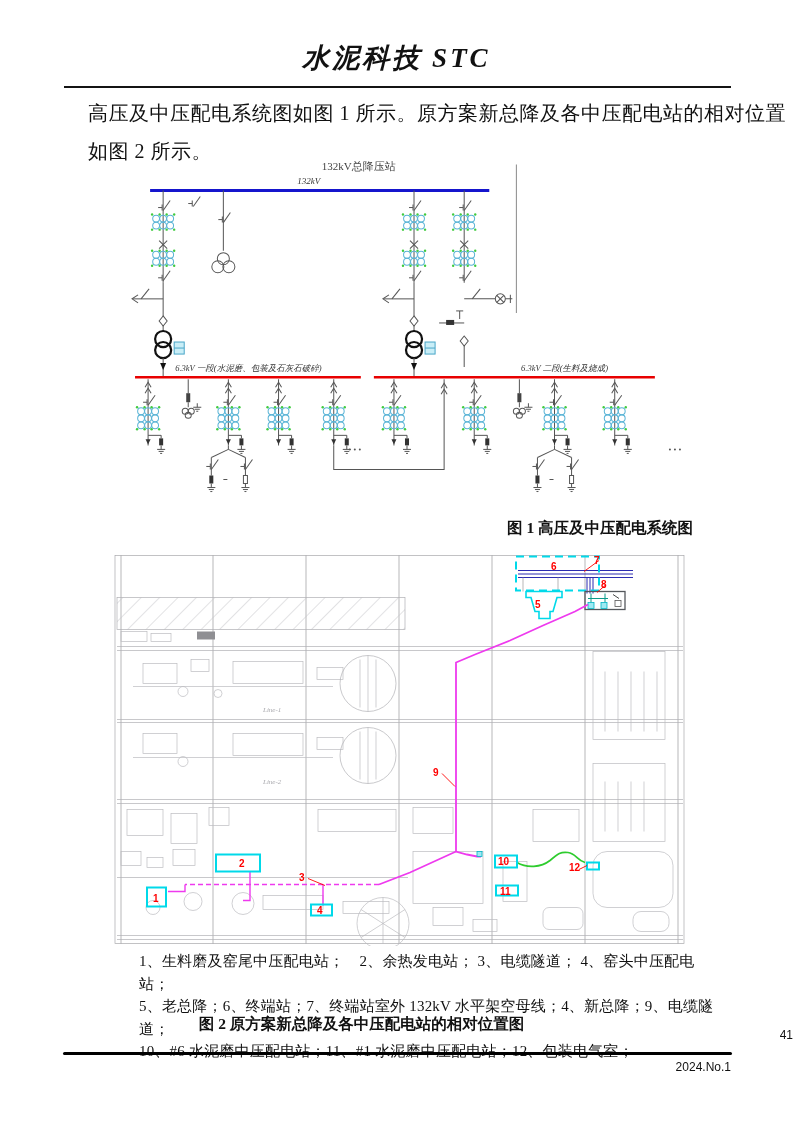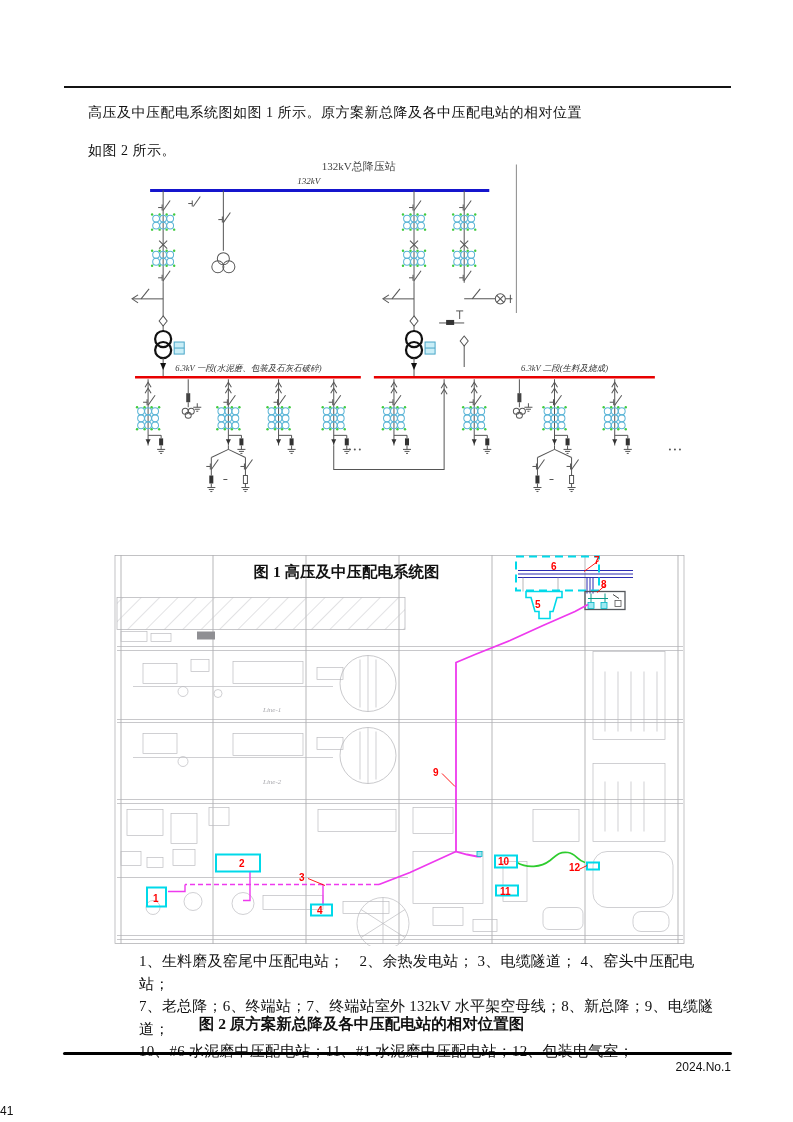--- a/index.html
+++ b/index.html
@@ -2,43 +2,44 @@
 <html><head>
 <meta charset="utf-8">
 <style>
   html,body{margin:0;padding:0;background:#e8e8e8;}
   .page{position:relative;width:793px;height:1122px;background:#ffffff;margin:0 auto;
         font-family:"Liberation Serif",serif;color:#111;overflow:hidden;}
   .abs{position:absolute;}
   .journal-title{top:40px;left:0;width:793px;text-align:center;font-size:27px;font-weight:bold;
         font-style:italic;letter-spacing:3px;}
   .header-rule{top:86px;left:64px;width:667px;height:2px;background:#141414;}
-  .bodytext{left:88px;top:94px;width:634px;font-size:14px;line-height:38px;letter-spacing:0.5px;}
+  .bodytext{left:88px;top:94px;width:634px;font-size:20px;line-height:38px;letter-spacing:0.5px;}
   .bodytext .ln{white-space:nowrap;}
   .fig1{left:123px;top:150px;width:572px;height:372px;}
-  .cap1{top:518px;left:0;width:693px;text-align:center;font-size:15.5px;font-weight:bold;margin-top:44px;}
+  .cap1{top:518px;left:0;width:693px;text-align:right;font-size:15.5px;font-weight:bold;}
   .fig2{left:113px;top:551px;width:574px;height:395px;}
   .legend{left:113px;top:950px;width:575px;font-size:15px;line-height:22.5px;letter-spacing:0.2px;margin-left:26px;}
   .cap2{top:1014px;left:0;width:673px;text-align:center;font-size:15.5px;font-weight:bold;padding-left:25px;}
   .footer-rule{top:1052px;left:63px;width:669px;height:3px;background:#000;border-radius:2px;}
-  .footer-page{top:1104px;left:0;width:793px;text-align:left;font-size:12px;
+  .footer-page{top:1028px;left:0;width:793px;text-align:right;font-size:12px;
         font-family:"Liberation Sans",sans-serif;}
   .footer-issue{top:1060px;right:62px;font-size:12px;font-family:"Liberation Sans",sans-serif;margin-left:36px;}
   svg text{font-family:"Liberation Serif",serif;}
   .t-station{font-size:11px;fill:#444;}
   .t-bus{font-size:9px;font-style:italic;fill:#333;}
   .t-mvbus{font-size:8.5px;font-style:italic;fill:#333;}
   .t-plan{font-size:7px;font-style:italic;fill:#a9a9ae;}
   .t-marker{font-size:10px;font-weight:bold;fill:#ff0000;font-family:"Liberation Sans",sans-serif;}
 </style>
 </head>
 <body>
 
 <div class="page">
 
+  <div class="abs journal-title">水泥科技 STC</div>
   <div class="abs header-rule"></div>
 
   <div class="abs bodytext">
     <div class="ln">高压及中压配电系统图如图 1 所示。原方案新总降及各中压配电站的相对位置</div>
     <div class="ln">如图 2 所示。</div>
   </div>
 
   <svg class="abs fig1" viewBox="0 0 570 370">
     <defs>
       <g id="swt">
@@ -411,21 +412,21 @@
       <text class="t-marker" x="488" y="36">8</text>
       <text class="t-marker" x="320" y="224">9</text>
       <text class="t-marker" x="385" y="313">10</text>
       <text class="t-marker" x="387" y="343">11</text>
       <text class="t-marker" x="456" y="319">12</text>
     </g>
   </svg>
 
   <div class="abs legend">
     <div>1、生料磨及窑尾中压配电站；　2、余热发电站； 3、电缆隧道； 4、窑头中压配电站；</div>
-    <div>7、老总降；6、终端站；7、终端站室外 132kV 水平架空母线；8、新总降；9、电缆隧道；</div>
+    <div>5、老总降；6、终端站；7、终端站室外 132kV 水平架空母线；4、新总降；9、电缆隧道；</div>
     <div>10、#6 水泥磨中压配电站；11、#1 水泥磨中压配电站；12、包装电气室；</div>
   </div>
 
   <div class="abs cap2">图 2 原方案新总降及各中压配电站的相对位置图</div>
 
   <div class="abs footer-rule"></div>
   <div class="abs footer-page">41</div>
   <div class="abs footer-issue">2024.No.1</div>
 
 </div>

